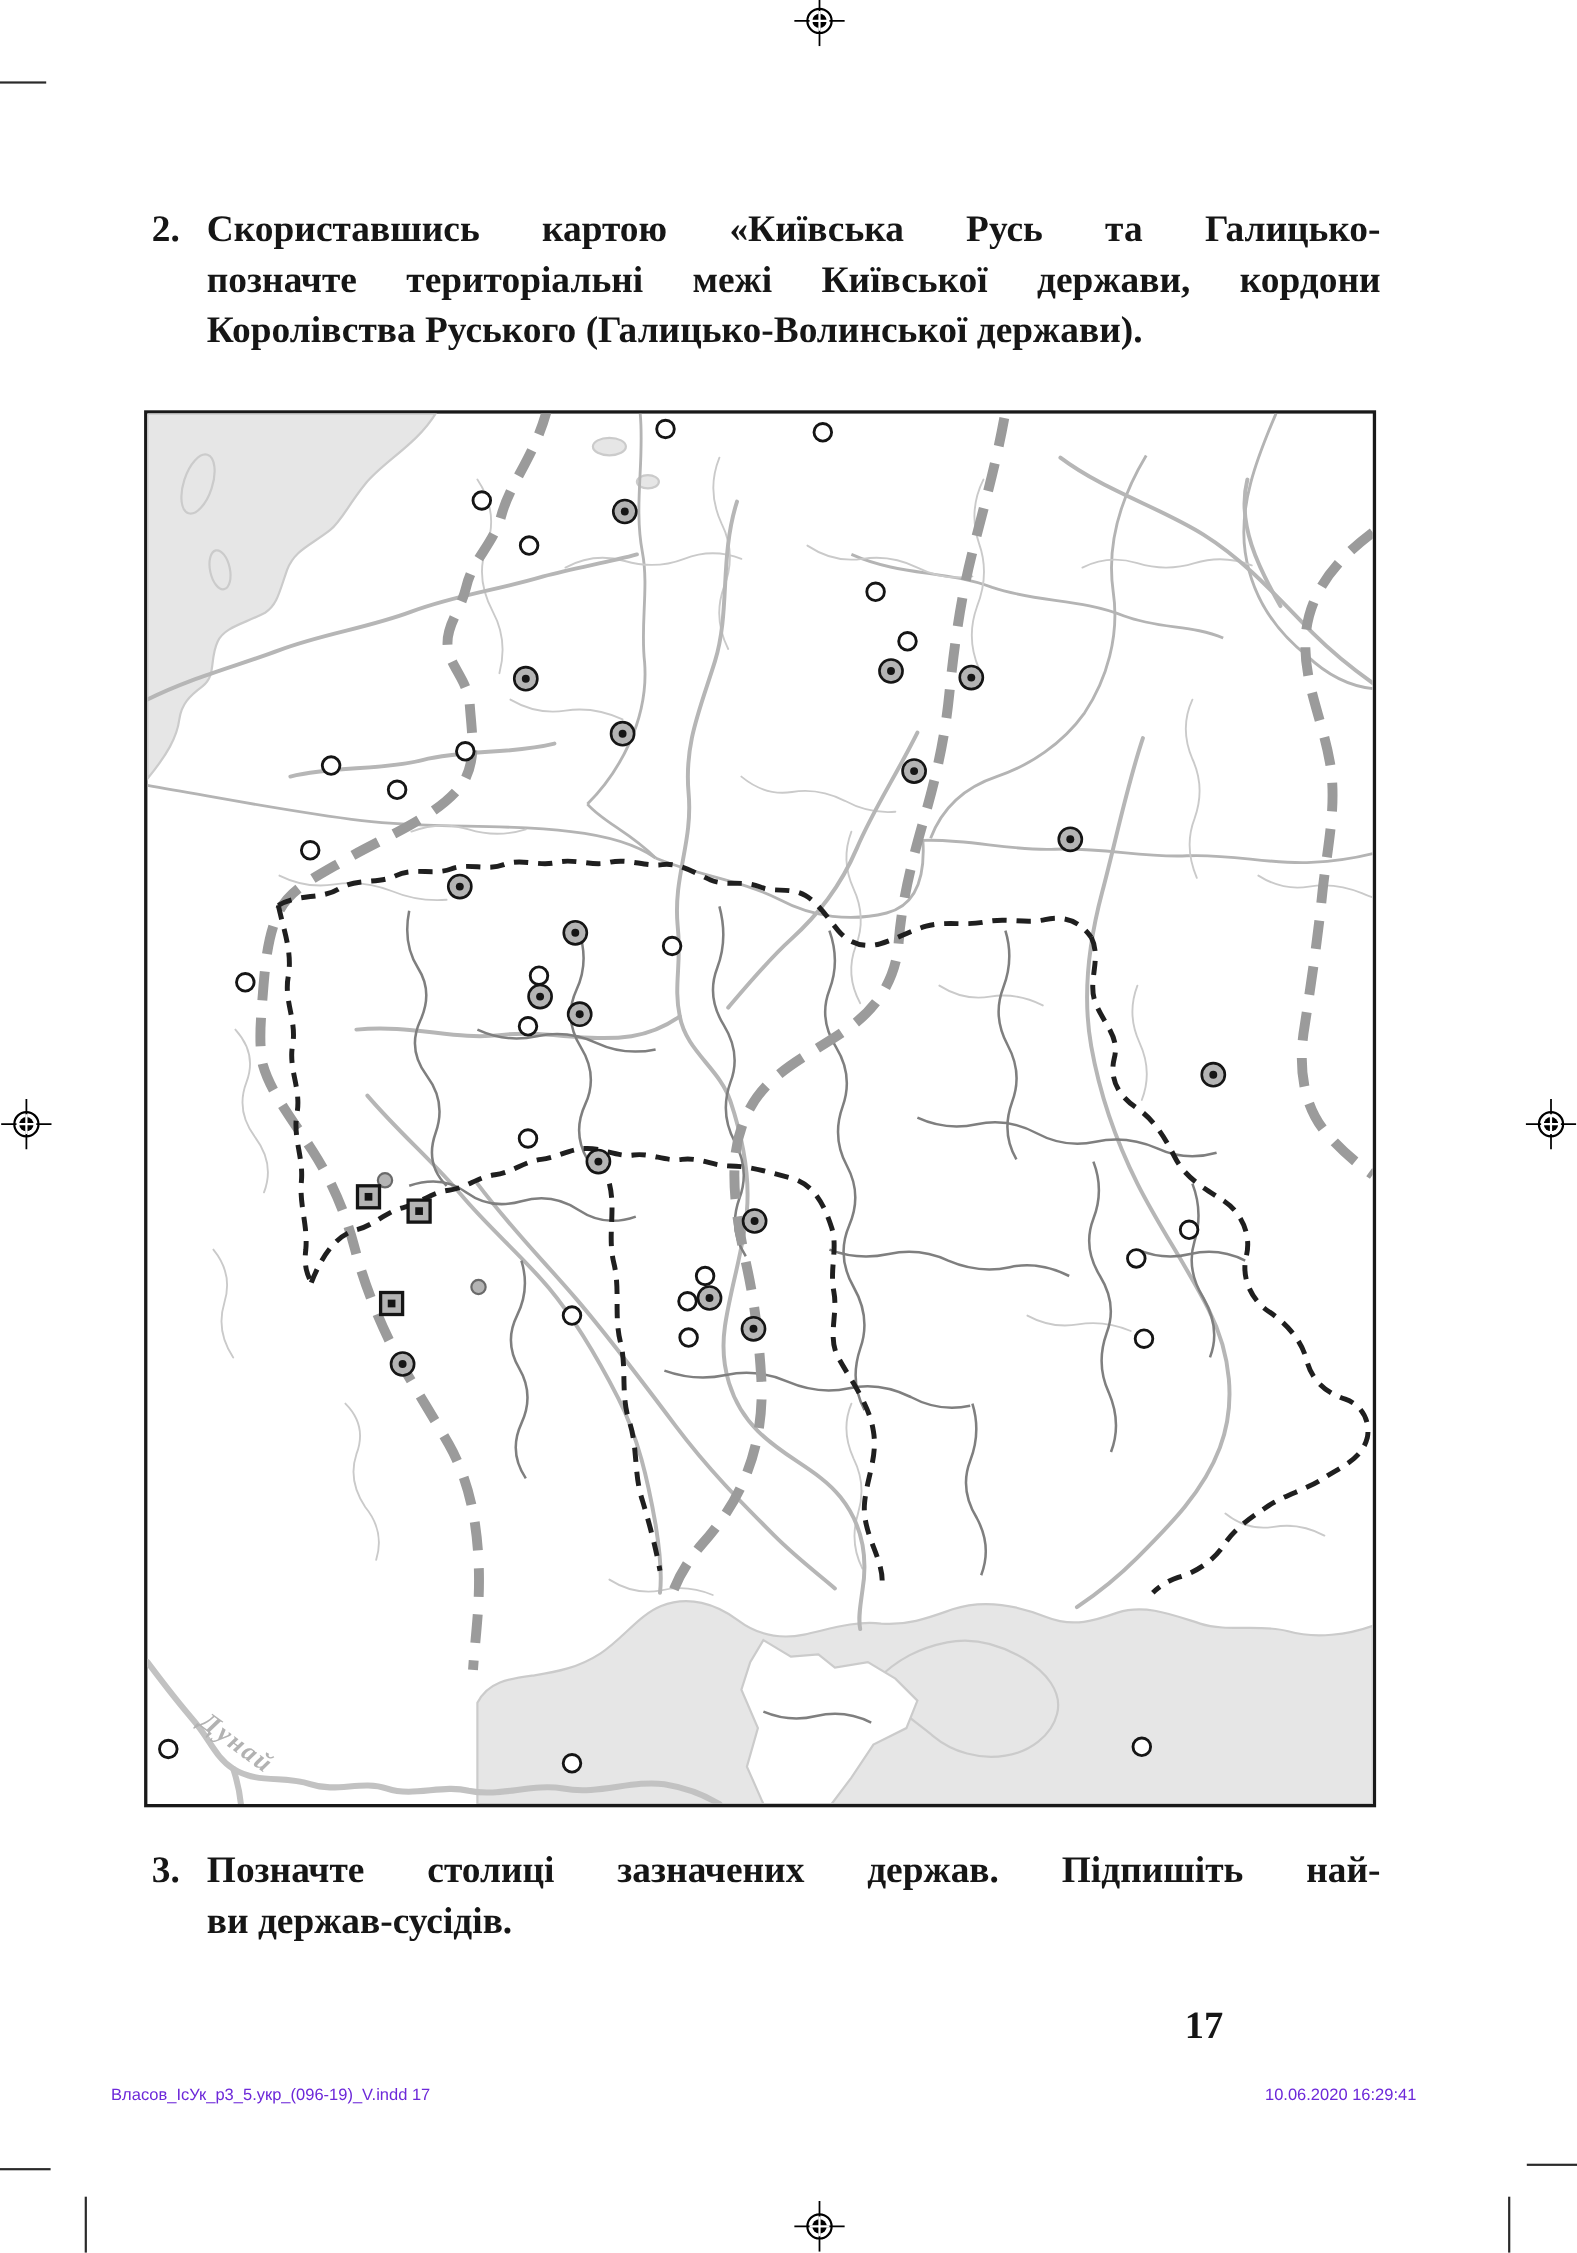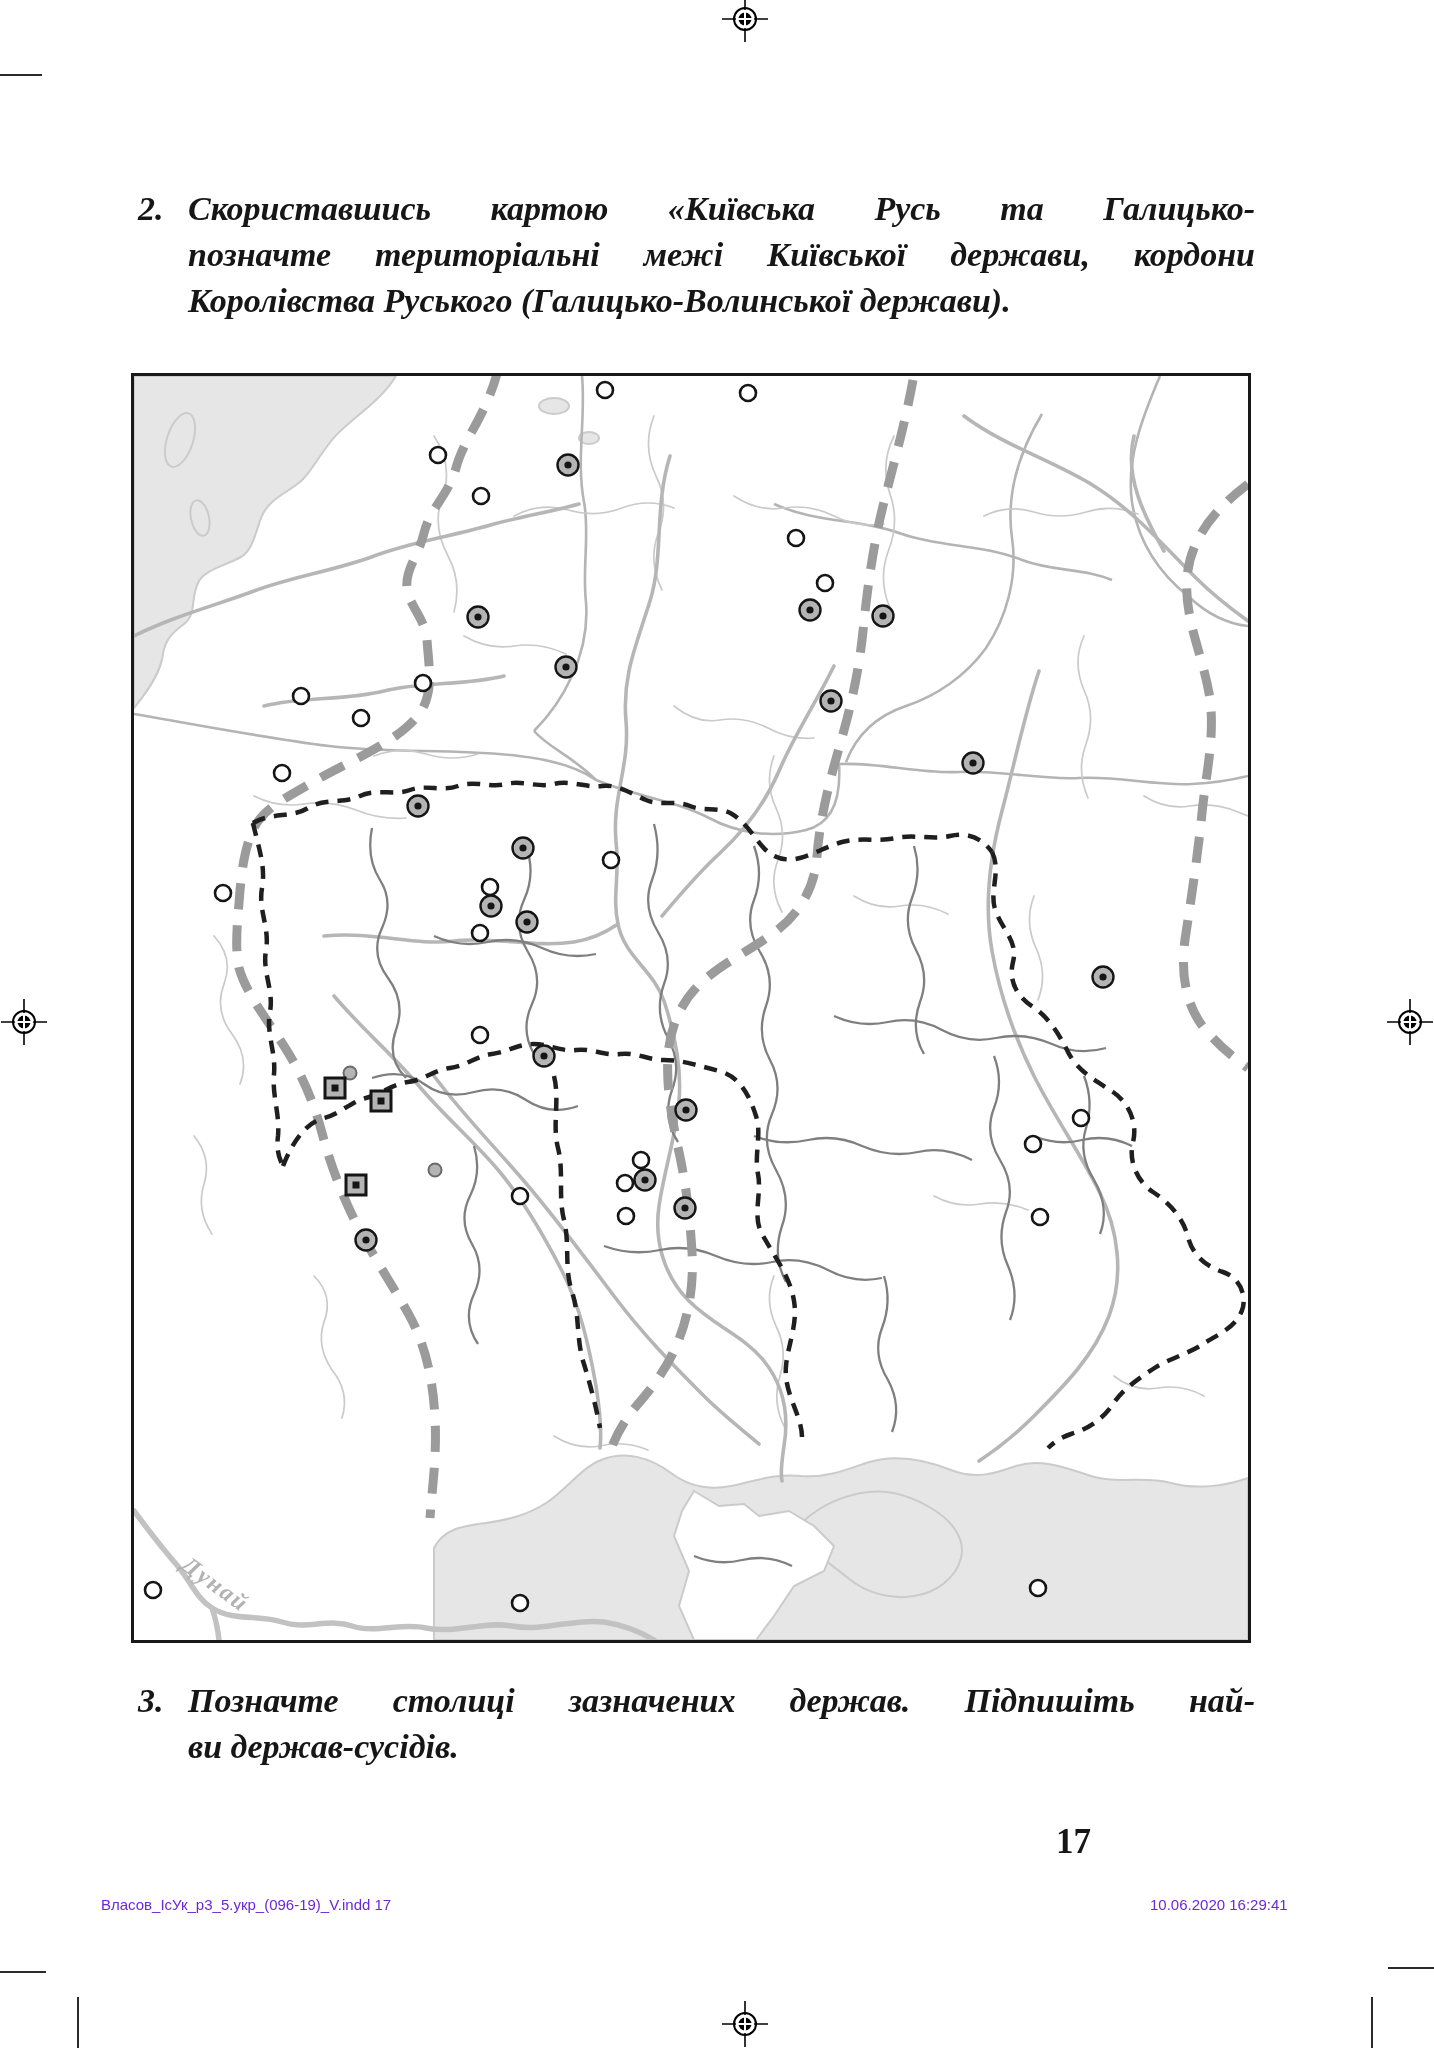--- a/index.html
+++ b/index.html
@@ -1,38 +1,38 @@
 <!DOCTYPE html>
 <html style="--sea: #e6e6e6; --coast: #cbcbcb; --river-major: #b6b6b6; --river-thin: #cacaca; --danube: #c2c2c2; --rus: #9b9b9b; --ua: #1f1f1f; --region: #7f7f7f; --country: #b4b4b4;"><head>
 <meta charset="utf-8">
 <style>
   html,body{margin:0;padding:0;}
   body{width:1434px;height:2048px;position:relative;background:#ffffff;overflow:hidden;
        font-family:"Liberation Serif",serif;}
   
   .task{position:absolute;left:188px;width:1067px;color:#161616;
         font-family:"Liberation Serif",serif;font-weight:bold;font-size:34px;line-height:46px;}
-  .tline{text-align:justify;text-align-last:justify;font-style:italic;}
+  .tline{text-align:justify;text-align-last:justify;}
   .tline.last{text-align-last:left;}
   .tnum{display:inline-block;width:50px;margin-left:-50px;}
   
   .map-frame{position:absolute;left:131px;top:373px;width:1114px;height:1264px;
              border:3px solid #191919;background:#ffffff;}
   .sea{fill:var(--sea);stroke:var(--coast);stroke-width:2;}
   .land{fill:#ffffff;stroke:var(--coast);stroke-width:2;}
   .country{fill:none;stroke:var(--country);stroke-width:2.6;}
   .river{fill:none;stroke:var(--river-major);stroke-width:3.6;stroke-linecap:round;}
   .riverth{fill:none;stroke:var(--river-thin);stroke-width:1.7;stroke-linecap:round;}
   .danube{fill:none;stroke:var(--danube);stroke-width:5.5;stroke-linecap:round;}
   .region{fill:none;stroke:var(--region);stroke-width:2.3;stroke-linejoin:round;}
   .rus{fill:none;stroke:var(--rus);stroke-width:9;stroke-dasharray:26 16;}
   .ua{fill:none;stroke:var(--ua);stroke-width:4.5;stroke-dasharray:13 9;}
   .river-label{fill:#b2b2b2;font:italic bold 24px "Liberation Serif",serif;letter-spacing:2px;}
   
-  .pageno{position:absolute;left:1056px;top:1822px;width:197px;text-align:left;
+  .pageno{position:absolute;left:996px;top:1822px;width:197px;text-align:center;
           font:bold 35px "Liberation Serif",serif;color:#161616;}
   .footer-text{position:absolute;top:1896px;font:15px "Liberation Sans",sans-serif;color:#6d28d9;}
   .footer-left{left:101px;}
   .footer-right{left:1150px;width:196px;}
   .regmark{position:absolute;width:46px;height:46px;}
   .trim{position:absolute;background:#2a2a2a;}
 </style>
 </head>
 <body>
 

